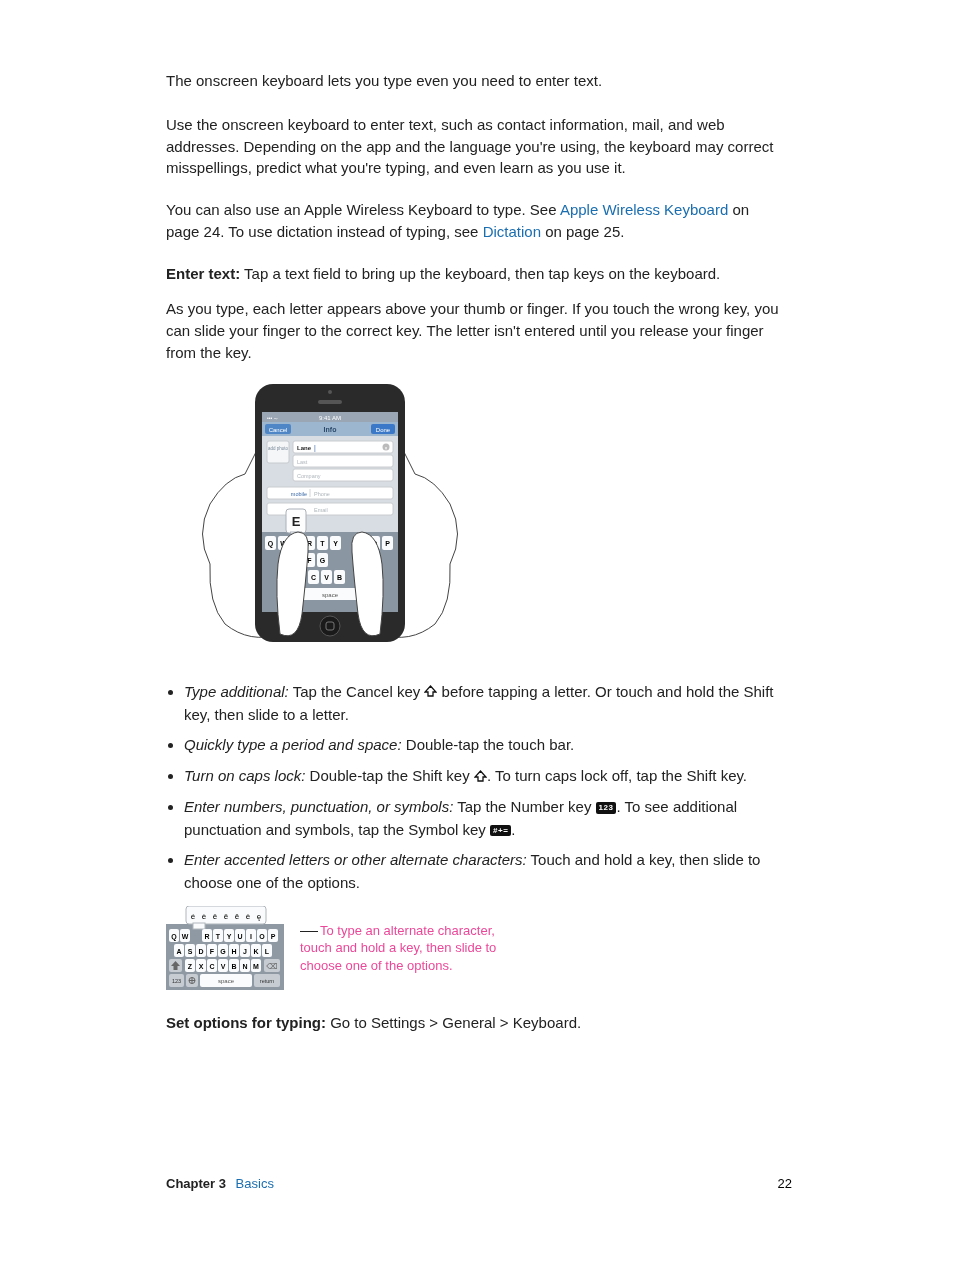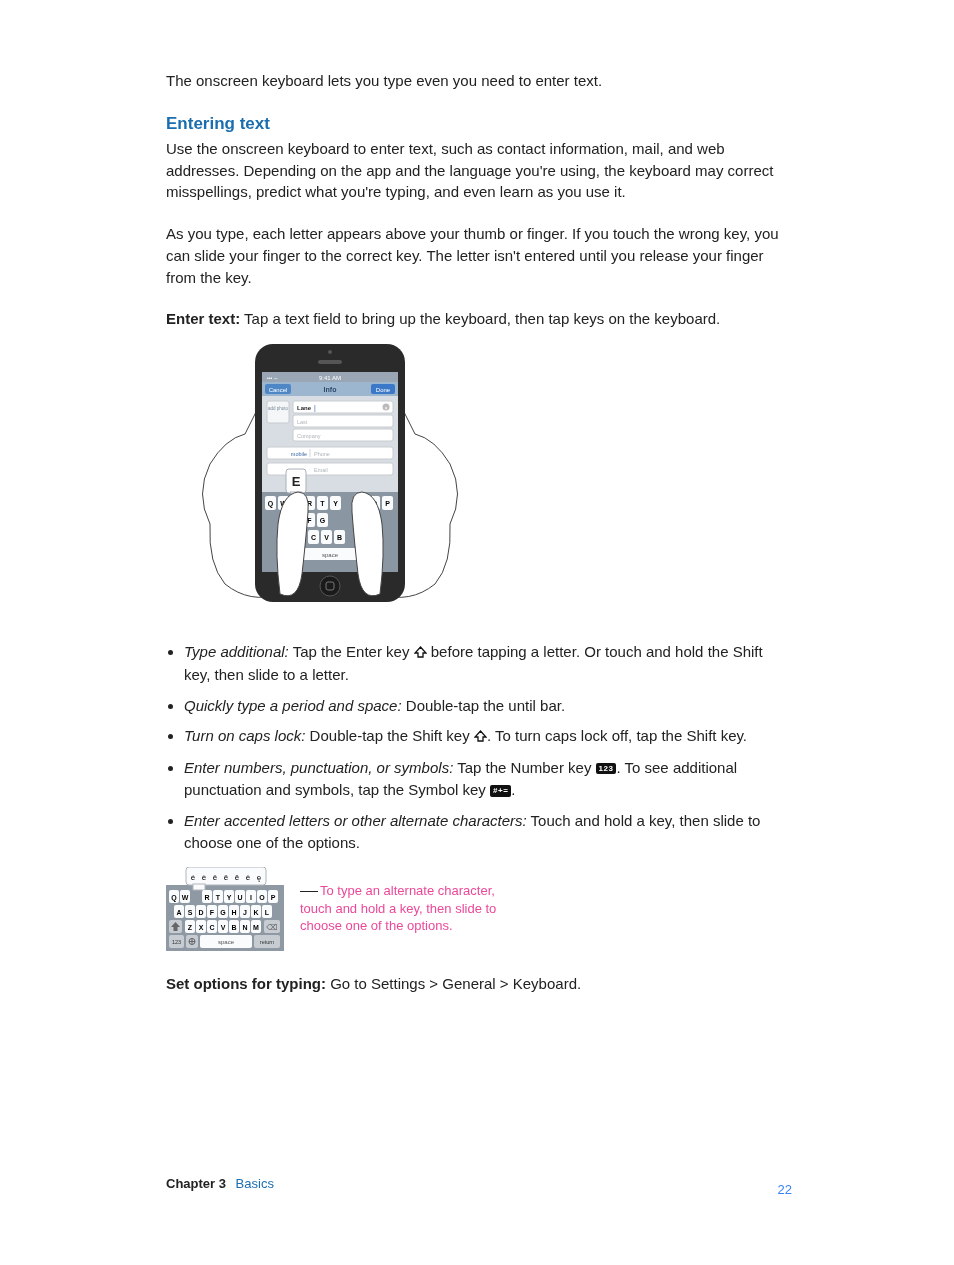--- a/index.html
+++ b/index.html
@@ -90,41 +90,43 @@
     left:166px;
     top:1176px;
     width:626px;
     font-size:13px;
     display:flex;
     justify-content:space-between;
     text-align:center;
   }
   .footer .chap { font-weight:700; }
   .footer .chapname { color:#1a6eb0; margin-left:6px;}
-  .footer .pagenum { color:#3b82f6;margin-top:6px; }
+  .footer .pagenum { color:#000000; }
 
   
   .svgtxt { font-family: Helvetica, Arial, sans-serif; }
 </style>
 </head>
 <body>
 
 <div class="page">
 
   <p class="intro">The onscreen keyboard lets you type even you need to enter text.</p>
 
-  <h2 class="subhead">Entering text</h2>
   <p class="body">Use the onscreen keyboard to enter text, such as contact information, mail, and web addresses. Depending on the app and the language you're using, the keyboard may correct misspellings, predict what you're typing, and even learn as you use it.</p>
 
-
-  <p class="body">As you type, each letter appears above your thumb or finger. If you touch the wrong key, you can slide your finger to the correct key. The letter isn't entered until you release your finger from the key.</p>
+  <p class="body">
+    <span>You can also use an Apple Wireless Keyboard to type. See </span><a class="link" href="#">Apple Wireless Keyboard</a><span> on page 24. To use dictation instead of typing, see </span><a class="link" href="#">Dictation</a><span> on page 25.</span>
+  </p>
 
   <p class="body" style="margin-bottom:14px">
     <span class="bold-run">Enter text:</span><span>  Tap a text field to bring up the keyboard, then tap keys on the keyboard.</span>
   </p>
+
+  <p class="body">As you type, each letter appears above your thumb or finger. If you touch the wrong key, you can slide your finger to the correct key. The letter isn't entered until you release your finger from the key.</p>
 
   <div class="figure-phone">
     <svg width="290" height="275" viewBox="0 0 290 275">
 
       <path d="M 20 180 Q 5 150 20 120 Q 35 95 55 90 L 70 60 L 78 56 L 90 90 L 90 250 Q 60 260 35 240 Q 18 220 20 180 Z" fill="#fff" stroke="#444" stroke-width="1"></path>
       <path d="M 260 180 Q 275 150 260 120 Q 245 95 225 90 L 210 60 L 202 56 L 190 90 L 190 250 Q 220 260 245 240 Q 262 220 260 180 Z" fill="#fff" stroke="#444" stroke-width="1"></path>
 
       <rect x="65" y="0" width="150" height="258" rx="18" fill="#2a2a2a"></rect>
       <rect x="72" y="28" width="136" height="200" fill="#d8dde3"></rect>
 
@@ -204,26 +206,26 @@
       <rect x="110" y="204" width="60" height="12" rx="3" fill="#fafbfc"></rect>
       <text class="svgtxt" x="140" y="213" text-anchor="middle" font-size="6" fill="#555">space</text>
 
       <path d="M 90 250 Q 85 210 88 180 Q 92 150 108 148 Q 120 148 118 168 Q 116 195 112 230 Q 108 258 90 250 Z" fill="#fff" stroke="#444"></path>
       <path d="M 190 250 Q 195 210 192 180 Q 188 150 172 148 Q 160 148 162 168 Q 164 195 168 230 Q 172 258 190 250 Z" fill="#fff" stroke="#444"></path>
     </svg>
   </div>
 
   <ul class="bullets">
     <li>
-      <span class="ital">Type additional:</span><span>  Tap the Enter key </span><span class="icon-shift"><svg width="13" height="12" viewBox="0 0 13 12">
+      <span class="ital">Type additional:</span><span>  Tap the Cancel key </span><span class="icon-shift"><svg width="13" height="12" viewBox="0 0 13 12">
             <path d="M6.5 1 L12 7 H9 V11 H4 V7 H1 Z" fill="none" stroke="#111" stroke-width="1.3"></path>
           </svg></span><span> before tapping a letter. Or touch and hold the Shift key, then slide to a letter.</span>
     </li>
     <li>
-      <span class="ital">Quickly type a period and space:</span><span>  Double-tap the until bar.</span>
+      <span class="ital">Quickly type a period and space:</span><span>  Double-tap the touch bar.</span>
     </li>
     <li>
       <span class="ital">Turn on caps lock:</span><span>  Double-tap the Shift key </span><span class="icon-shift"><svg width="13" height="12" viewBox="0 0 13 12">
             <path d="M6.5 1 L12 7 H9 V11 H4 V7 H1 Z" fill="none" stroke="#111" stroke-width="1.3"></path>
           </svg></span><span>. To turn caps lock off, tap the Shift key.</span>
     </li>
     <li>
       <span class="ital">Enter numbers, punctuation, or symbols:</span><span>  Tap the Number key </span><span class="icon-123">123</span><span>. To see additional punctuation and symbols, tap the Symbol key </span><span class="icon-sym">#+=</span><span>.</span>
     </li>
     <li>

